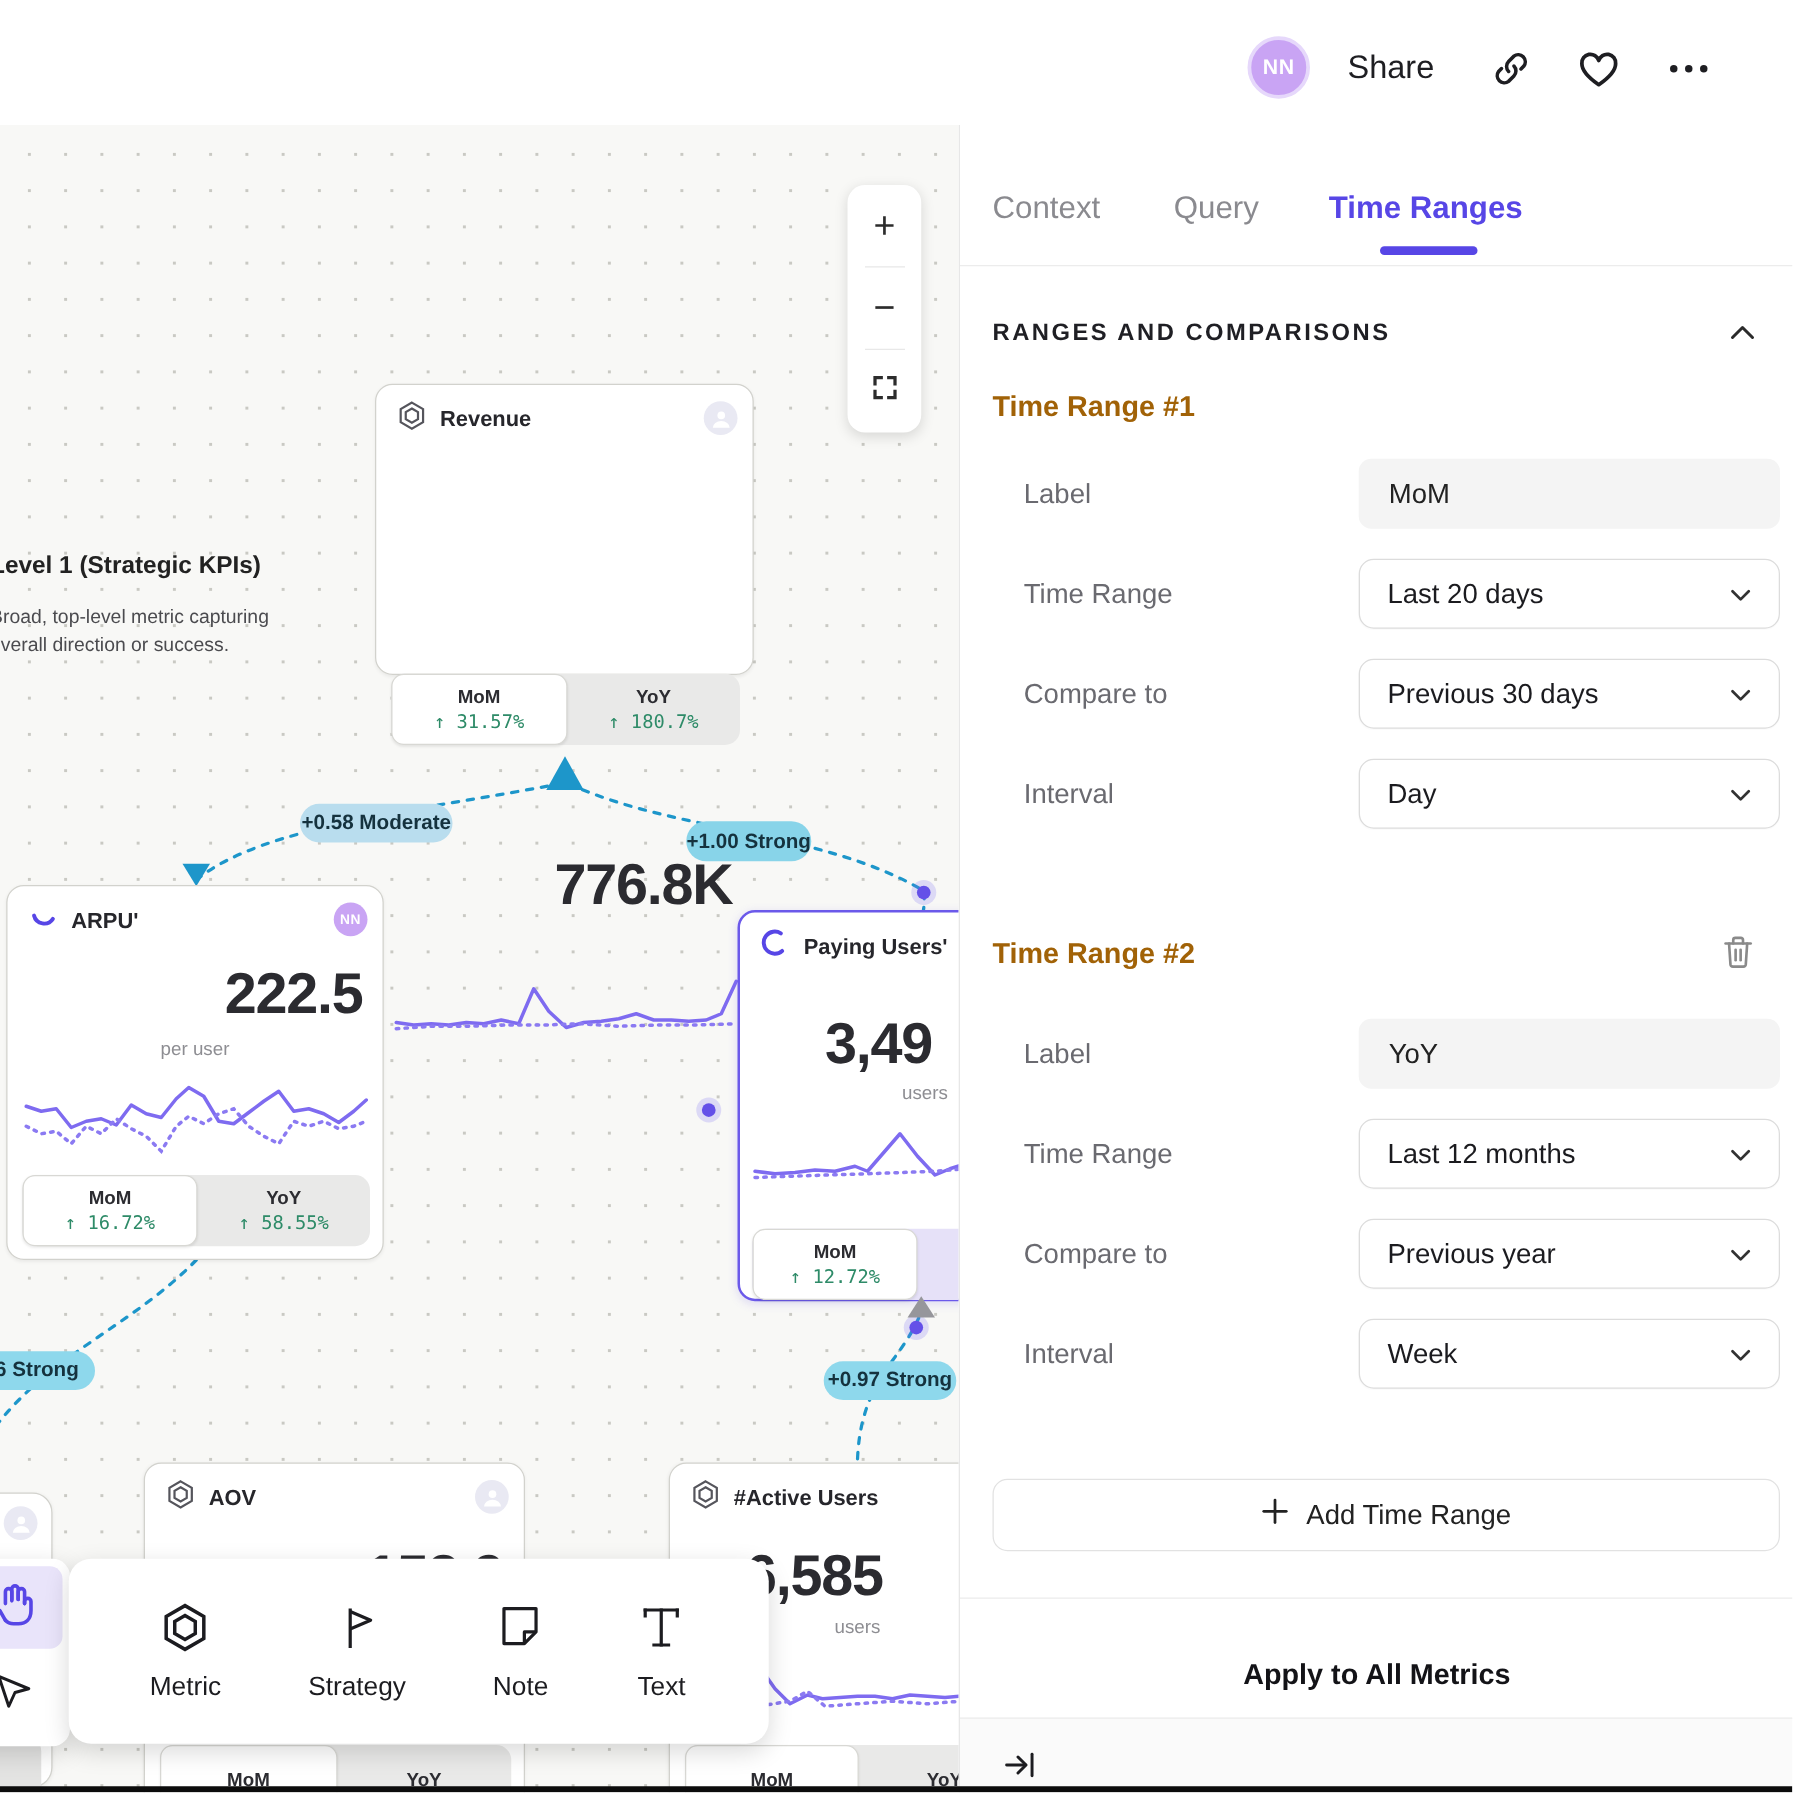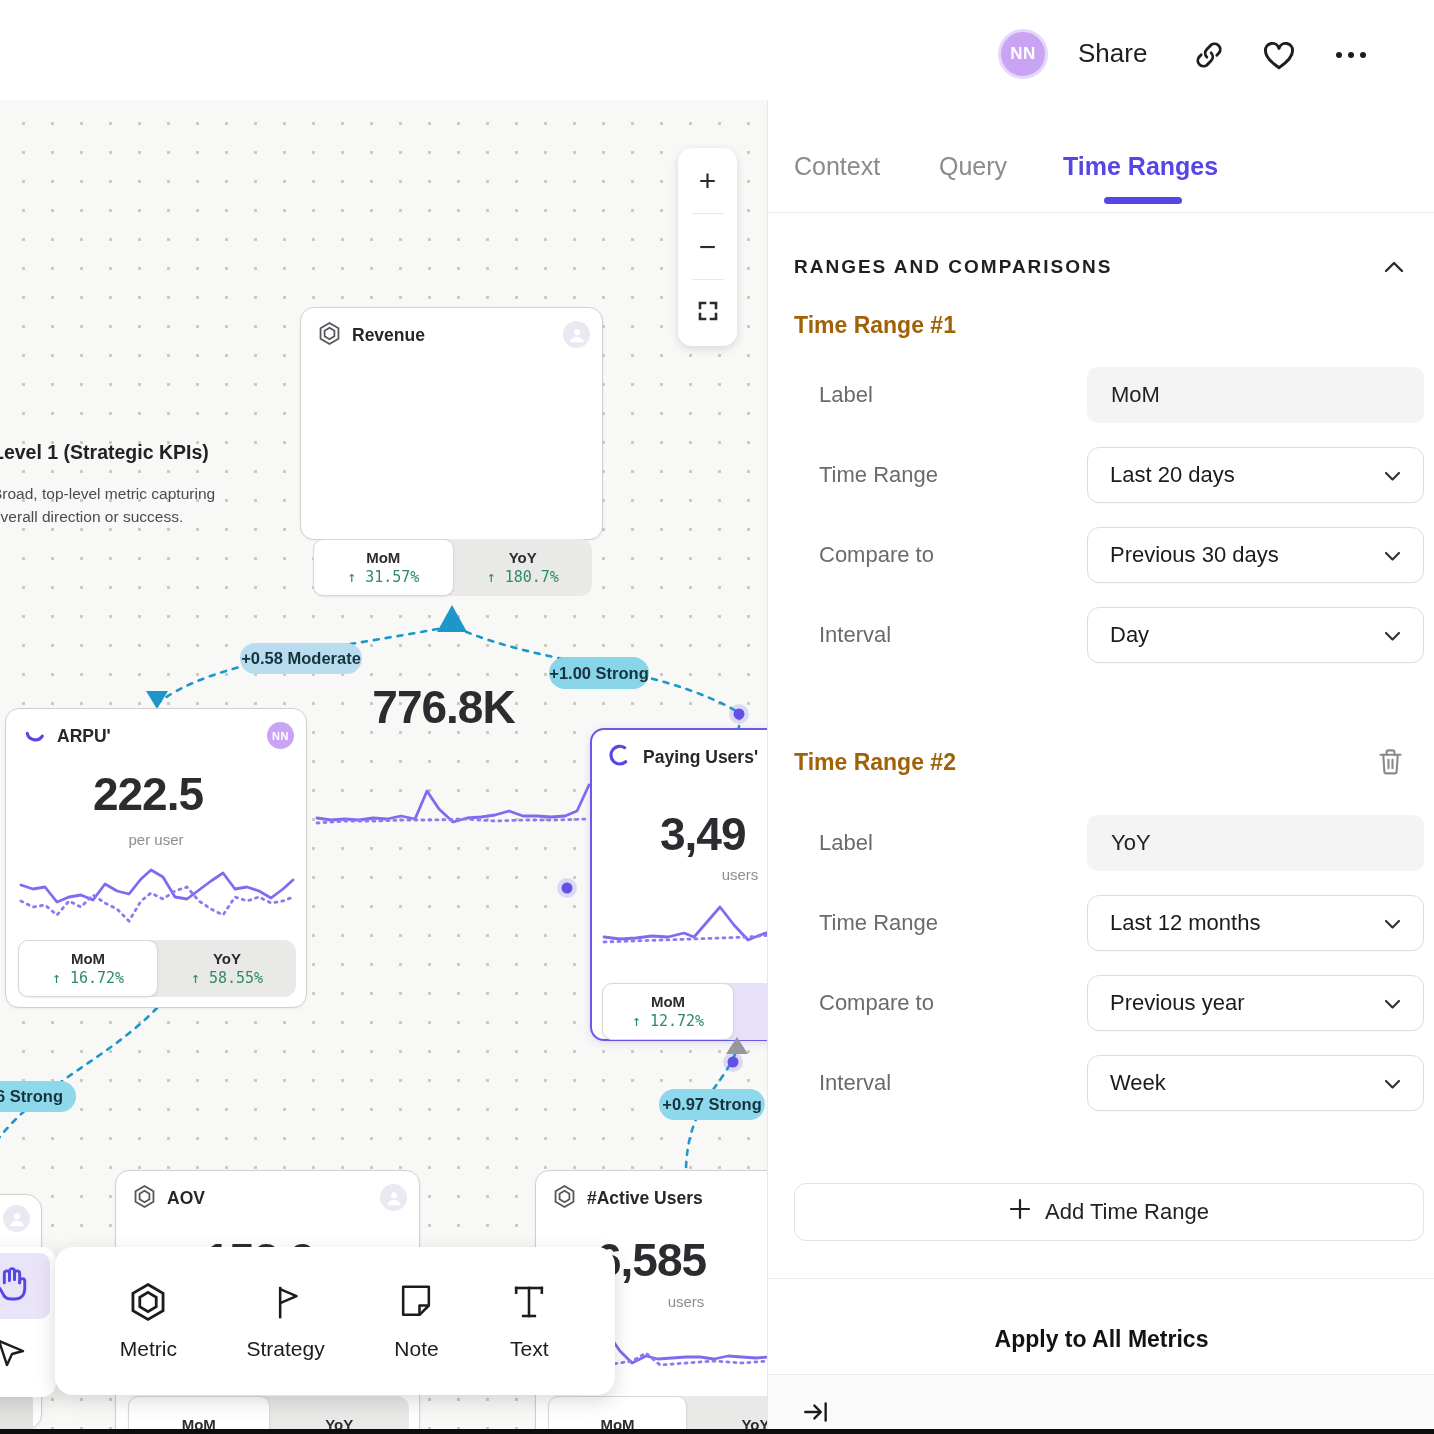--- a/index.html
+++ b/index.html
@@ -21,21 +21,21 @@
 
   .card { position:absolute; background:#fff; border:1.5px solid #d2d2cd; border-radius:14px;
           box-shadow:0 1px 3px rgba(0,0,0,.06); z-index:2; }
   .card-header { position:absolute; left:16px; top:13px; right:12px; height:28px; display:flex; align-items:center; gap:10px; }
   .card-title { font-size:17.5px; font-weight:700; color:#26262b; white-space:nowrap; }
   .card-avatar { position:absolute; right:0; top:0; width:27px; height:27px; border-radius:50%;
                  background:#e9e9f3; display:flex; align-items:center; justify-content:center; }
   .nn-badge { position:absolute; right:0; top:0; width:27px; height:27px; border-radius:50%;
               background:#c9a4f4; color:#fff; font-size:11px; font-weight:700;
               display:flex; align-items:center; justify-content:center; letter-spacing:.5px; }
-  .metric-big { position:absolute; left:0; right:16px; text-align:center; font-size:46px; font-weight:700; color:#2b2b30; letter-spacing:-1px; }
+  .metric-big { position:absolute; left:0; right:16px; text-align:right; font-size:46px; font-weight:700; color:#2b2b30; letter-spacing:-1px; }
   .metric-unit { position:absolute; left:0; right:0; text-align:center; font-size:15px; color:#8d8d92; }
   .spark { position:absolute; }
   .pill-footer { position:absolute; background:#e9e9e8; border-radius:12px; height:57px; display:flex; }
   .seg { flex:1; display:flex; flex-direction:column; align-items:center; justify-content:center; gap:2px; }
   .seg.sel { background:#fff; border:1px solid #d8d8d4; border-radius:10px; box-shadow:0 1px 2px rgba(0,0,0,.08); }
   .seg-label { font-size:15px; font-weight:700; color:#2c2c31; }
   .seg-val { font-size:15px; color:#2e8b68; font-family:"DejaVu Sans Mono",monospace; }
 
   .annotation-title { position:absolute; left:-8px; top:441px; font-size:19.5px; font-weight:700; color:#222; z-index:0; white-space:nowrap; }
   .annotation-body { position:absolute; left:-8px; top:482px; font-size:15.5px; color:#4b4b4f; line-height:23px; z-index:0; white-space:nowrap; }

